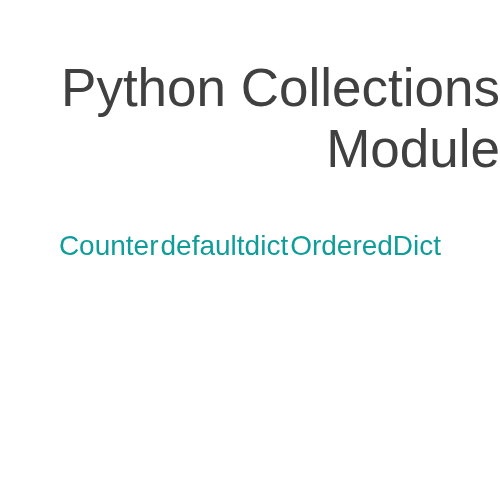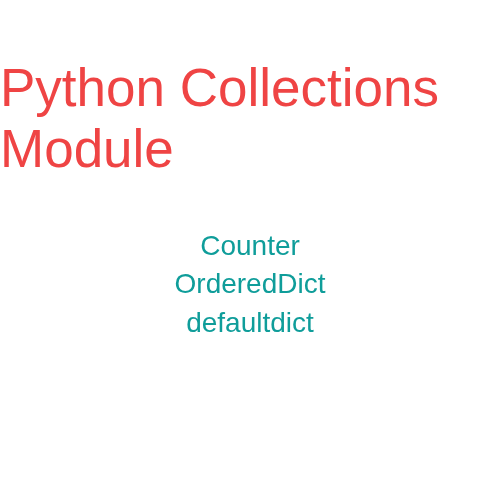--- a/index.html
+++ b/index.html
@@ -10,44 +10,44 @@
     body {
       width: 500px;
       height: 500px;
       background: #ffffff;
       font-family: Arial, Helvetica, sans-serif;
       display: flex;
       flex-direction: column;
       align-items: center;
     }
     .title {
-      color: #ef4444;
+      color: #404040;
       font-size: 53px;
       font-weight: 400;
-      text-align: left;
+      text-align: right;
       line-height: 1.15;
       margin-top: 58px;
       letter-spacing: 0px;
     }
     .items {
       margin-top: 48px;
       display: flex;
-      flex-direction: column;
+      flex-direction: row;
       gap: 2px;
     }
     .item {
       color: #0f9d9a;
       font-size: 28px;
       font-weight: 400;
       text-align: center;
       line-height: 1.3;
     }
   </style>
 </head>
 <body>
 
 <div class="title">Python Collections Module</div>
 
 <div class="items">
   <div class="item">Counter</div>
+  <div class="item">defaultdict</div>
   <div class="item">OrderedDict</div>
-  <div class="item">defaultdict</div>
 </div>
 
 </body></html>

